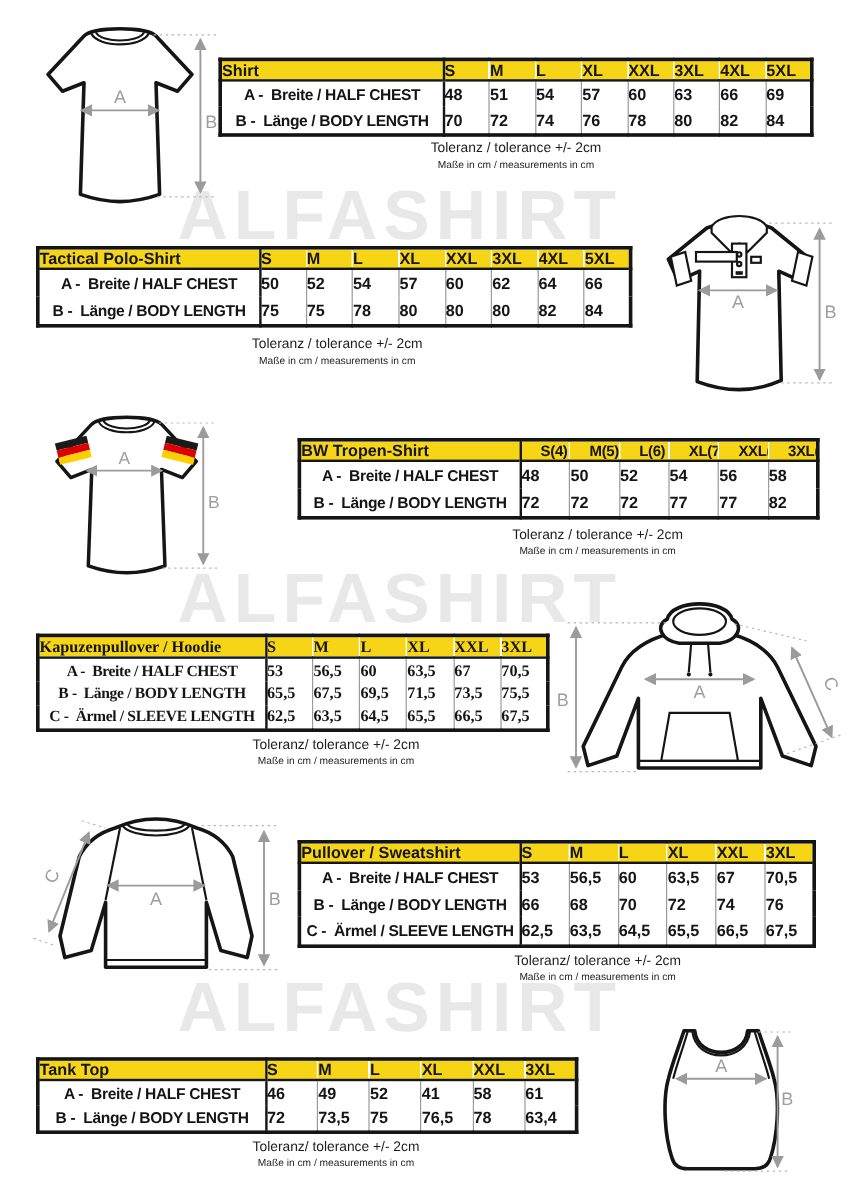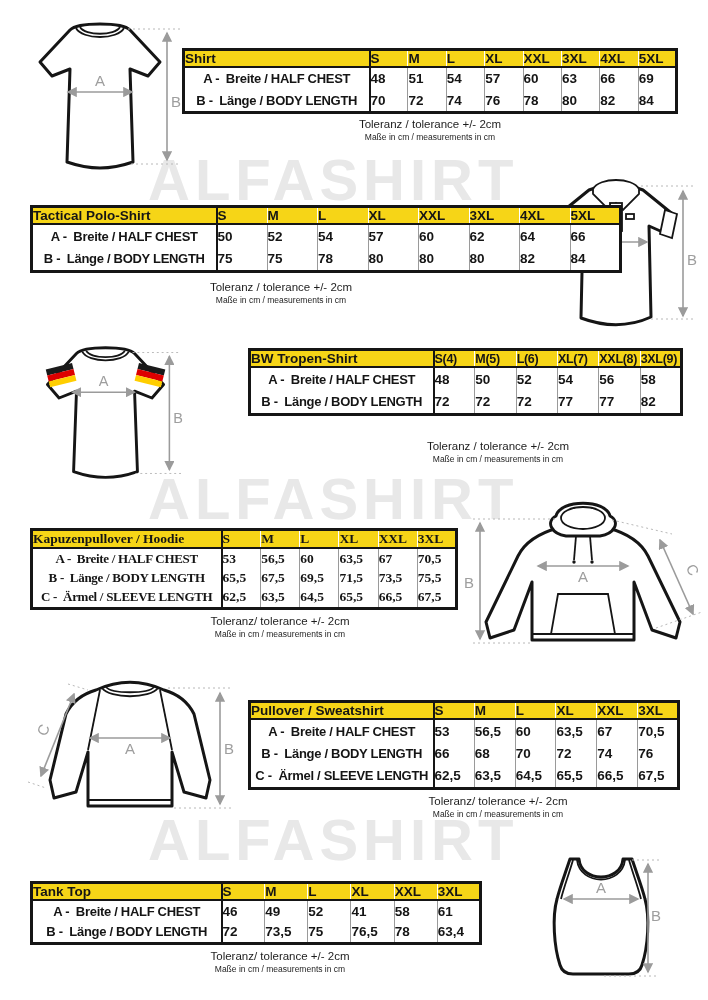--- a/index.html
+++ b/index.html
@@ -14,21 +14,21 @@
       border:3px solid #151515;background:#fff;}
   table.size-table th,table.size-table td{font-weight:bold;color:#151515;vertical-align:middle;padding:0;}
   table.size-table thead tr{border-bottom:2.5px solid #151515;}
   th.title{background:var(--yellow);text-align:left;padding-left:7px;font-size:13.5px;
       border-right:2.5px solid #151515;white-space:pre;overflow:hidden;}
   th.size{background:var(--yellow);text-align:left;padding-left:7px;font-size:13.5px;
       border-left:1px solid #fff;overflow:hidden;}
   td.lab{text-align:center;padding-left:5px;font-size:13px;letter-spacing:-0.3px;
       border-right:2.5px solid #151515;white-space:pre;overflow:hidden;}
   td.val{text-align:left;padding-left:7px;font-size:13.5px;border-left:1px solid #9a9a9a;}
-  table.compact th.size{font-size:12.5px;padding-left:0;letter-spacing:-0.3px;}
+  table.compact th.size{font-size:12.5px;padding-left:16px;letter-spacing:-0.3px;}
   
   .tol{position:absolute;z-index:2;width:300px;text-align:center;color:#1d1d1d;}
   .tol .l1{font-size:11.5px;line-height:13px;}
   .tol .l2{font-size:8.5px;line-height:10px;margin-top:1px;}
   
   svg.diagram{position:absolute;z-index:1;overflow:visible;}
   .garment{fill:#ffffff;stroke:#151515;stroke-width:3;stroke-linejoin:round;}
   .detail{fill:none;stroke:#151515;stroke-width:1.8;}
   .detail-f{fill:#ffffff;stroke:#151515;stroke-width:1.8;}
   .arr{stroke:#9b9b9b;stroke-width:1.6;}
@@ -112,21 +112,21 @@
           <td class="val">82</td>
           <td class="val">84</td>
         </tr>
       </tbody>
     </table>
   <div class="tol" style="left:280px;top:118px;">
     <div class="l1">Toleranz / tolerance +/- 2cm</div>
     <div class="l2">Maße in cm / measurements in cm</div>
   </div>
 
-  <table class="size-table" style="left:30px;top:205px;width:592px;height:68px;padding-left:11px;">
+  <table class="size-table" style="left:30px;top:205px;width:497px;height:68px;padding-left:11px;">
       <colgroup>
         <col style="width: 185px;">
         <col>
         <col>
         <col>
         <col>
         <col>
         <col>
         <col>
         <col>
@@ -208,21 +208,21 @@
       <rect x="114" y="41.6" width="28" height="6.3" fill="#ffce00"></rect>
     </g>
     <line class="arr" x1="48" y1="56" x2="112" y2="56" marker-start="url(#ah)" marker-end="url(#ah)"></line>
     <text class="lbl" x="80" y="50" text-anchor="middle">A</text>
     <line class="dot" x1="110" y1="15" x2="160" y2="15"></line>
     <line class="dot" x1="113" y1="140" x2="160" y2="140"></line>
     <line class="arr" x1="148" y1="19" x2="148" y2="136" marker-start="url(#ah)" marker-end="url(#ah)"></line>
     <text class="lbl" x="157" y="88" text-anchor="middle">B</text>
   </svg>
 
-  <table class="size-table compact" style="left:248px;top:348px;width:435px;height:68px;">
+  <table class="size-table compact" style="left:248px;top:365px;width:435px;height:68px;">
       <colgroup>
         <col style="width: 184px;">
         <col>
         <col>
         <col>
         <col>
         <col>
         <col>
       </colgroup>
       <thead>

